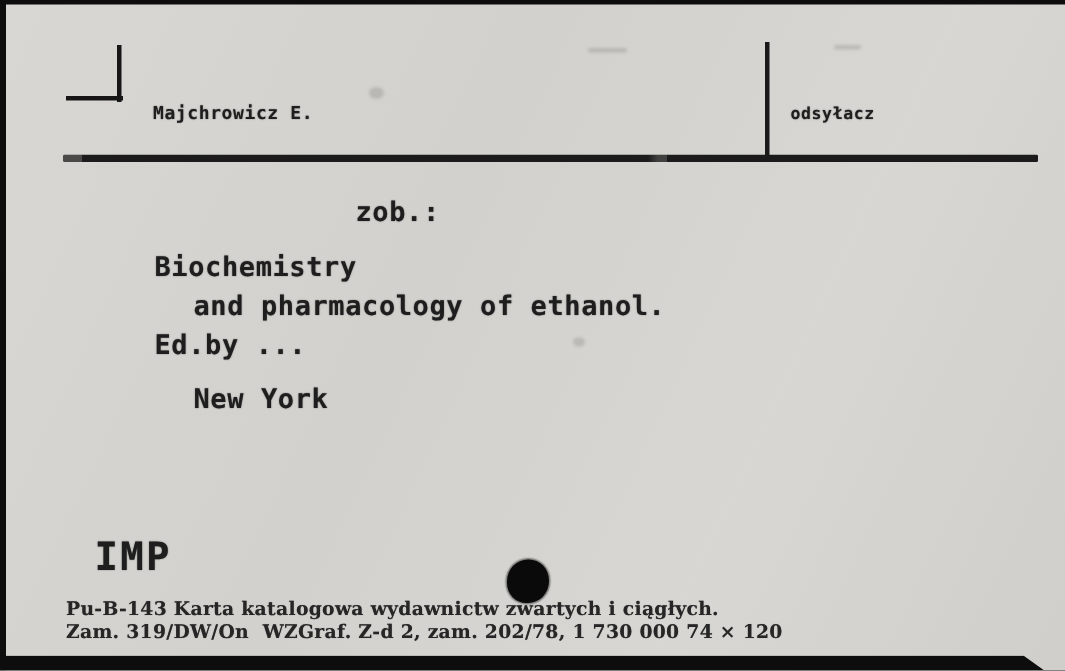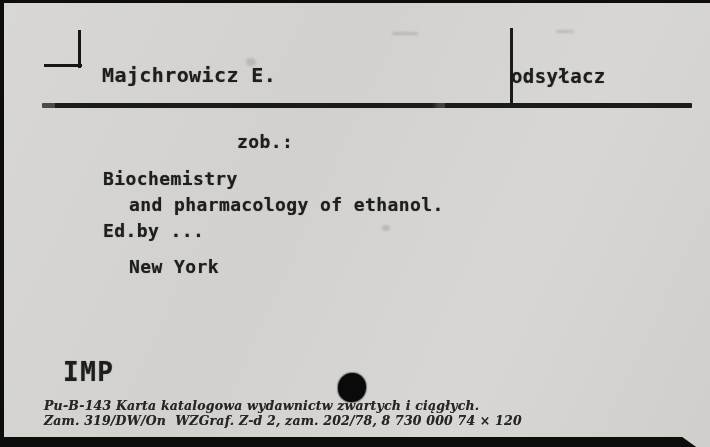--- a/index.html
+++ b/index.html
@@ -39,40 +39,39 @@
     position:absolute;
     font-family:"DejaVu Sans Mono", monospace;
     font-weight:bold;
     font-size:18px;
     line-height:22px;
     letter-spacing:.4px;
     color:var(--ink);
     text-shadow:0 0 1px rgba(20,20,20,.55);
     white-space:pre;
   }
-  .author{left:102px;top:64px;font-size:20px;}
-  .cardtype{left:511px;top:65px;font-size:19px;}
+  .author{left:102px;top:64px;font-size:12px;}
+  .cardtype{left:527px;top:65px;font-size:11px;}
   .seeref{left:237px;top:131px;text-align:right;}
   .title1{left:103px;top:168px;}
   .title2{left:129px;top:194px;}
   .editor{left:103px;top:220px;}
   .place{left:129px;top:245px;margin-top:11px;}
   .stamp{left:63px;top:361px;font-size:26px;letter-spacing:1.5px;}
   
   .print{
     position:absolute;
     font-family:"DejaVu Serif", serif;
     font-weight:bold;
     font-size:12.5px;
     line-height:15px;
     letter-spacing:.2px;
     color:#262626;
     text-shadow:0 0 .5px rgba(30,30,30,.5);
     white-space:pre;
-    font-style:italic;
   }
   .footer1{left:44px;top:398px;}
   .footer2{left:44px;top:413px;}
   
   .punch-hole{
     position:absolute;left:338px;top:373px;width:28px;height:29px;
     background:#0a0a0a;border-radius:50% 48% 50% 46%;
     box-shadow:0 0 1px 1px rgba(10,10,10,.45);
   }
   
@@ -99,21 +98,21 @@
   <div class="tw author">Majchrowicz E.</div>
   <div class="tw cardtype">odsyłacz</div>
   <div class="tw seeref">zob.:</div>
   <div class="tw title2">and pharmacology of ethanol.</div>
   <div class="tw title1">Biochemistry</div>
   <div class="tw editor">Ed.by ...</div>
   <div class="tw place">New York</div>
   <div class="tw stamp">IMP</div>
 
   <div class="print footer1">Pu-B-143 Karta katalogowa wydawnictw zwartych i ciągłych.</div>
-  <div class="print footer2">Zam. 319/DW/On  WZGraf. Z-d 2, zam. 202/78, 8 730 000 74 × 120</div>
+  <div class="print footer2">Zam. 319/DW/On  WZGraf. Z-d 2, zam. 202/78, 1 730 000 74 × 120</div>
 
   <div class="punch-hole"></div>
 
   <div class="smudge sm1"></div>
   <div class="smudge sm2"></div>
   <div class="smudge sm3"></div>
   <div class="smudge sm4"></div>
 
 </div>
 

